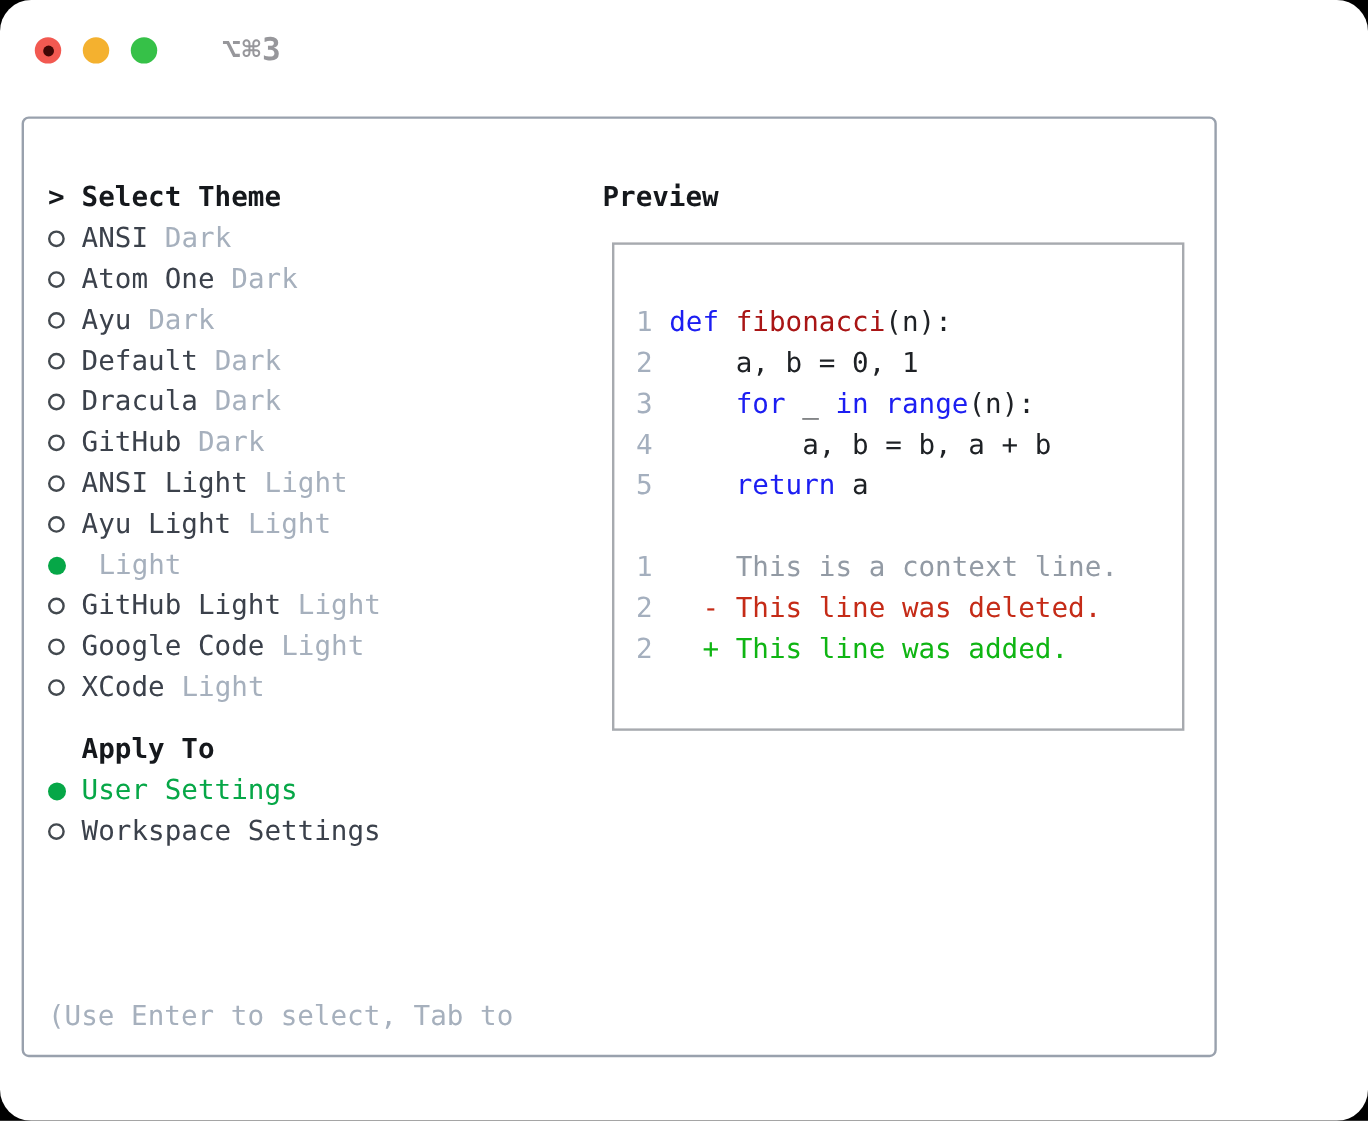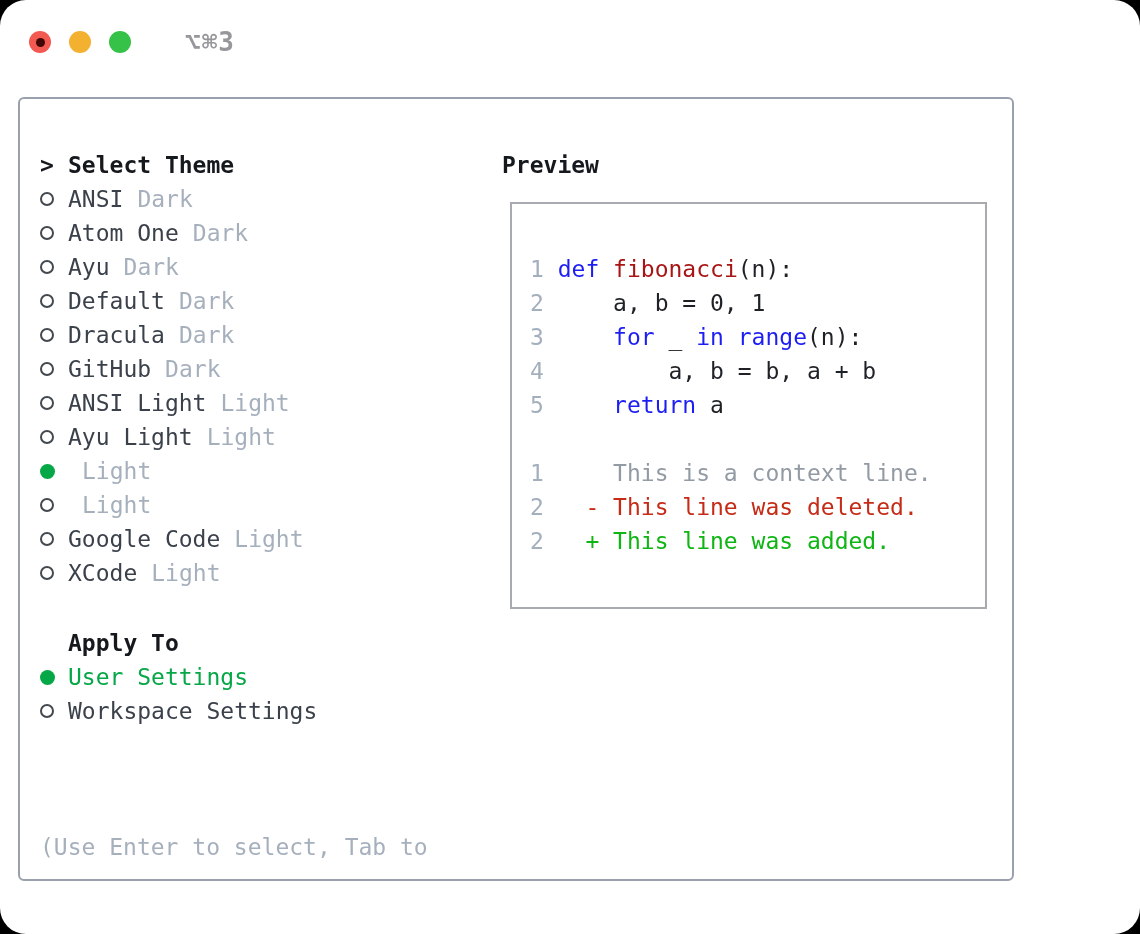--- a/index.html
+++ b/index.html
@@ -50,21 +50,21 @@
   .ring {
     width:14px; height:14px; box-sizing:border-box;
     border:2px solid var(--ring-border); border-radius:50%;
   }
   .gdot { width:15px; height:15px; border-radius:50%; background:var(--selection-green); }
   .heading-label { font-weight:bold; color:var(--heading-black); }
   .tname { color:var(--item-dark);text-align:right; }
   .tname.sel { color:var(--selection-green); }
   .ttag { color:var(--tag-gray); margin-left:14px;text-align:right; }
   .list  { position:absolute; left:20px; top:49px; }
-  .apply { position:absolute; left:20px; top:527px; }
+  .apply { position:absolute; left:20px; top:509px; }
   .help {
     position:absolute; left:20px; top:663px;
     font-size:23px; line-height:34px;
     color:var(--help-gray); white-space:pre;
   }
   
   .preview-heading {
     position:absolute; left:482px; top:49px;
     height:34px; line-height:34px;
     font-size:23px; font-weight:bold;
@@ -112,21 +112,21 @@
         <div class="row"><span class="marker"><span class="cursor">&gt;</span></span><span class="heading-label">Select Theme</span></div>
         <div class="row"><span class="marker"><span class="ring"></span></span><span class="tname">ANSI</span><span class="ttag">Dark</span></div>
         <div class="row"><span class="marker"><span class="ring"></span></span><span class="tname">Atom One</span><span class="ttag">Dark</span></div>
         <div class="row"><span class="marker"><span class="ring"></span></span><span class="tname">Ayu</span><span class="ttag">Dark</span></div>
         <div class="row"><span class="marker"><span class="ring"></span></span><span class="tname">Default</span><span class="ttag">Dark</span></div>
         <div class="row"><span class="marker"><span class="ring"></span></span><span class="tname">Dracula</span><span class="ttag">Dark</span></div>
         <div class="row"><span class="marker"><span class="ring"></span></span><span class="tname">GitHub</span><span class="ttag">Dark</span></div>
         <div class="row"><span class="marker"><span class="ring"></span></span><span class="tname">ANSI Light</span><span class="ttag">Light</span></div>
         <div class="row"><span class="marker"><span class="ring"></span></span><span class="tname">Ayu Light</span><span class="ttag">Light</span></div>
         <div class="row"><span class="marker"><span class="gdot"></span></span><span class="ttag">Light</span></div>
-        <div class="row"><span class="marker"><span class="ring"></span></span><span class="ttag">Light</span></div>
+        <div class="row"><span class="marker"><span class="ring"></span></span><span class="tname">GitHub Light</span><span class="ttag">Light</span></div>
         <div class="row"><span class="marker"><span class="ring"></span></span><span class="tname">Google Code</span><span class="ttag">Light</span></div>
         <div class="row"><span class="marker"><span class="ring"></span></span><span class="tname">XCode</span><span class="ttag">Light</span></div>
       </div>
 
     <div class="apply" id="apply-list">
         <div class="row"><span class="marker"></span><span class="heading-label">Apply To</span></div>
         <div class="row"><span class="marker"><span class="gdot"></span></span><span class="tname sel">User Settings</span></div>
         <div class="row"><span class="marker"><span class="ring"></span></span><span class="tname">Workspace Settings</span></div>
       </div>
 

